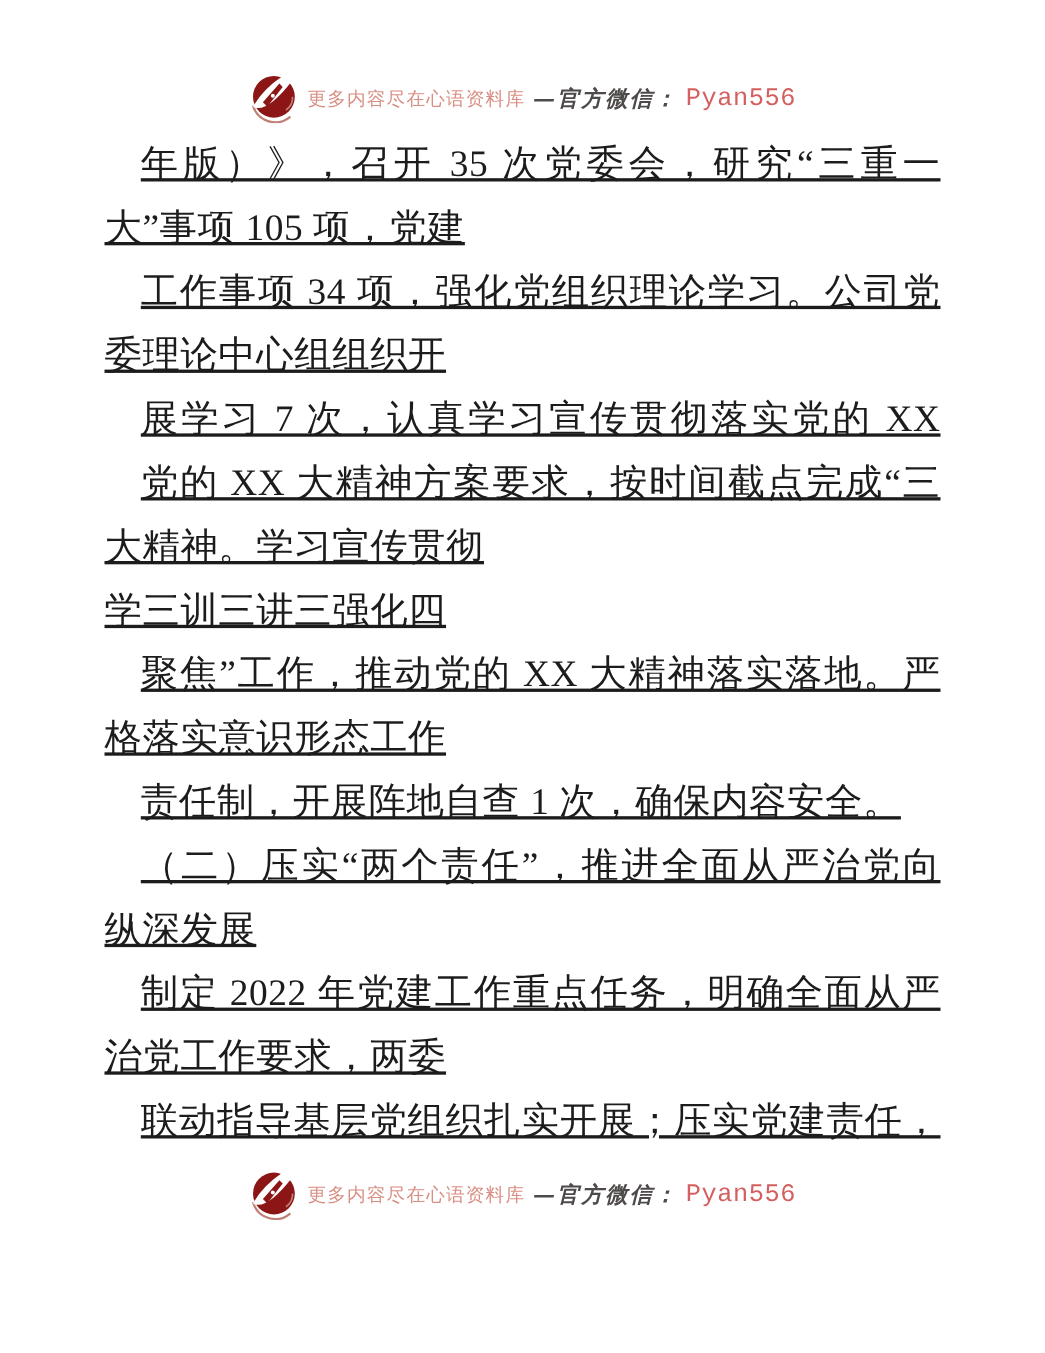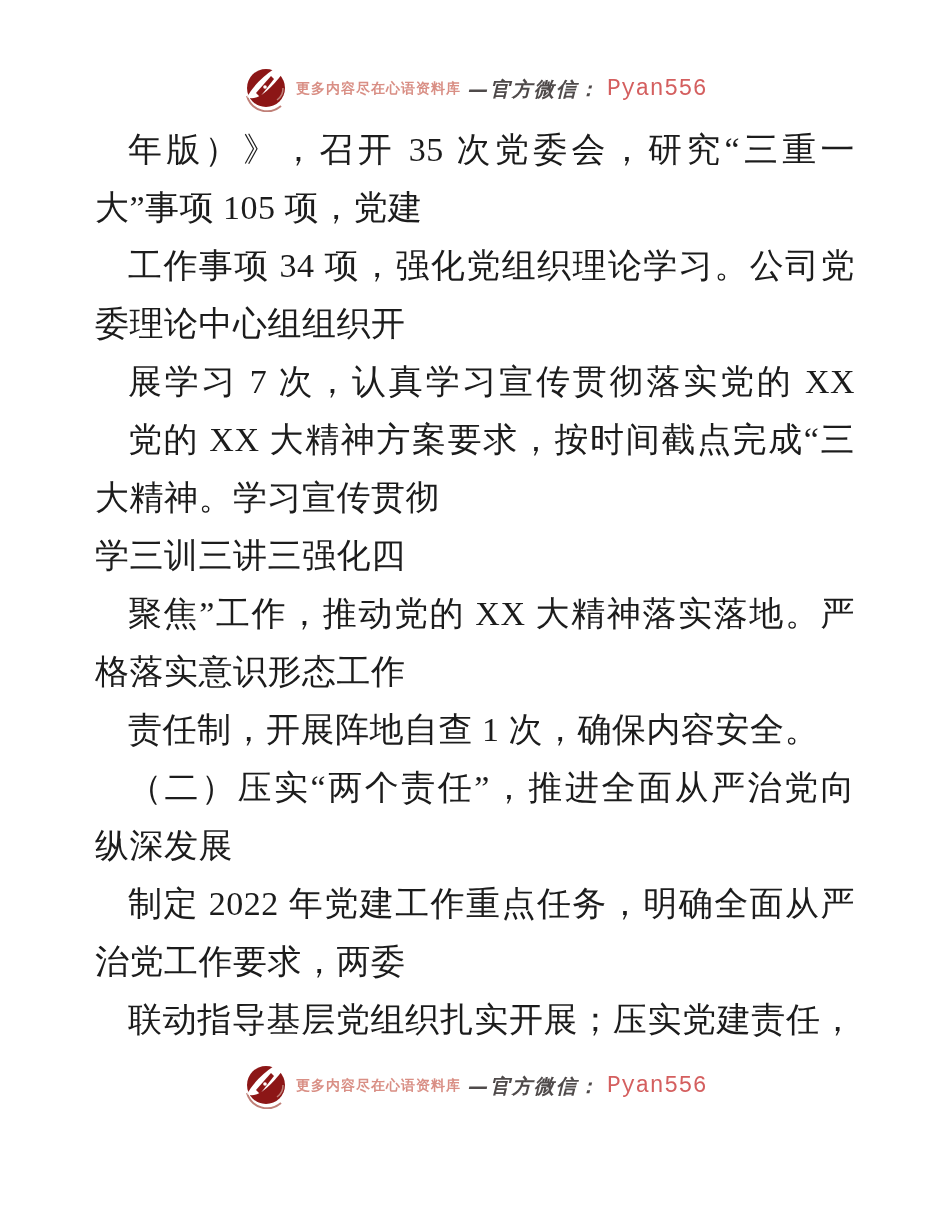--- a/index.html
+++ b/index.html
@@ -22,44 +22,44 @@
     align-items: center;
     justify-content: center;
     gap: 7px;
     height: 50px;
   }
   .banner.top { margin-top: 64px; }
   .banner.bottom { margin-top: 12px; }
   .logo { width: 46px; height: 46px; flex: 0 0 auto; }
   .brand-text {
     color: #d98f85;
-    font-size: 14px;
+    font-size: 17px;
     letter-spacing: 1px;
     font-family: "Liberation Serif", "DejaVu Serif", serif;
-    font-weight: bold;
   }
   .wechat-label {
     color: #4f4a4a;
     font-size: 20px;
     font-style: italic;
     font-weight: 600;
     letter-spacing: 2px;
     font-family: "DejaVu Serif", serif;
   }
   .wechat-id {
     color: #d45f5f;
     font-size: 23px;
     font-family: Liberation Mono, monospace;
     letter-spacing: 0.5px;
   }
   
   .doc-body {
     margin: 7px 95px 0 95px;
     width: 760px;
     color: #1c1c1c;
+    text-decoration: underline;
   }
   .line {
     font-size: 34px;
     line-height: 58px;
     letter-spacing: 0.5px;
     white-space: nowrap;
     font-family: "Liberation Serif", "DejaVu Serif", serif;
   }
   .line.indent { padding-left: 33px; }
   .line.just {

